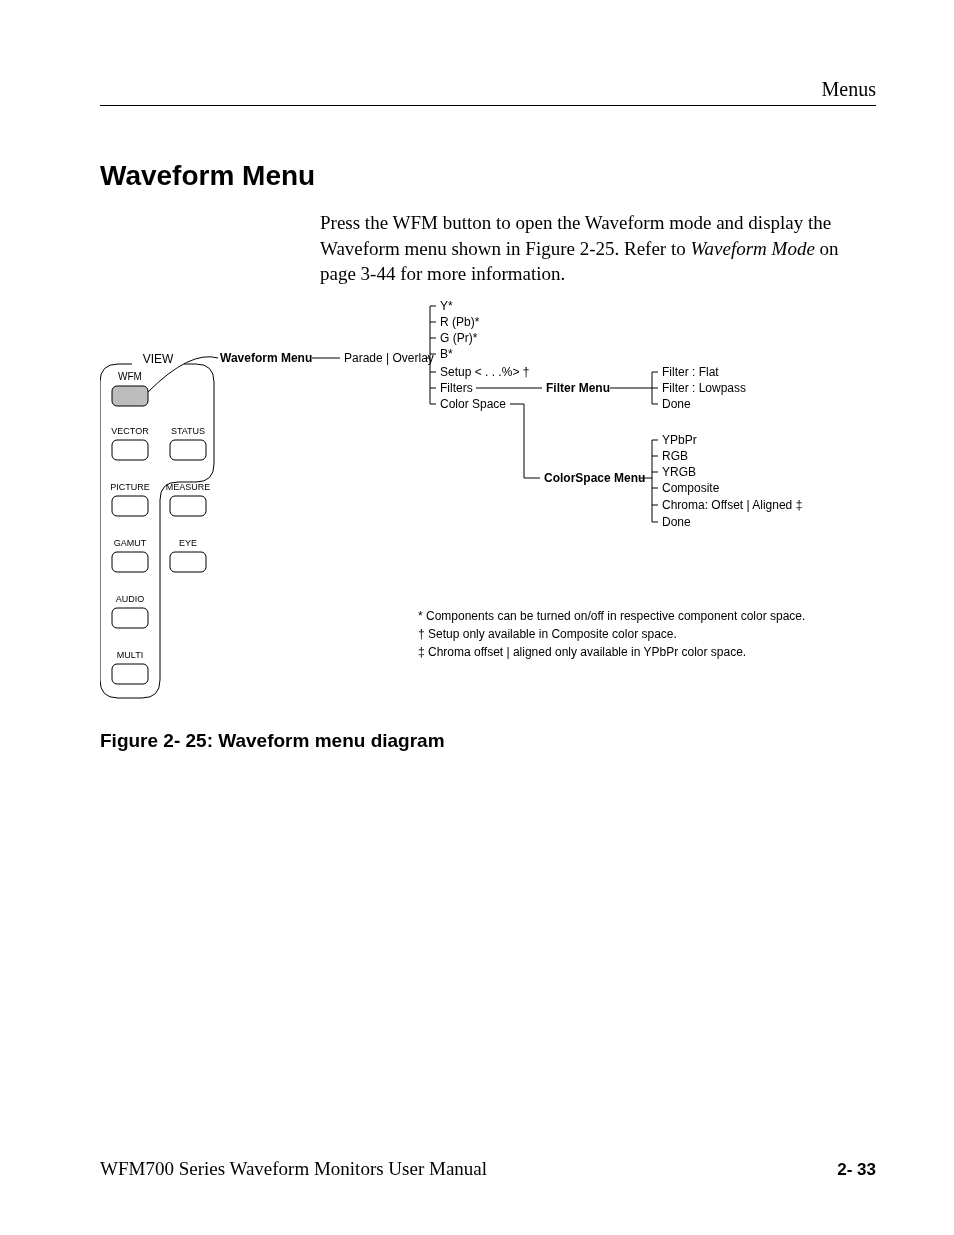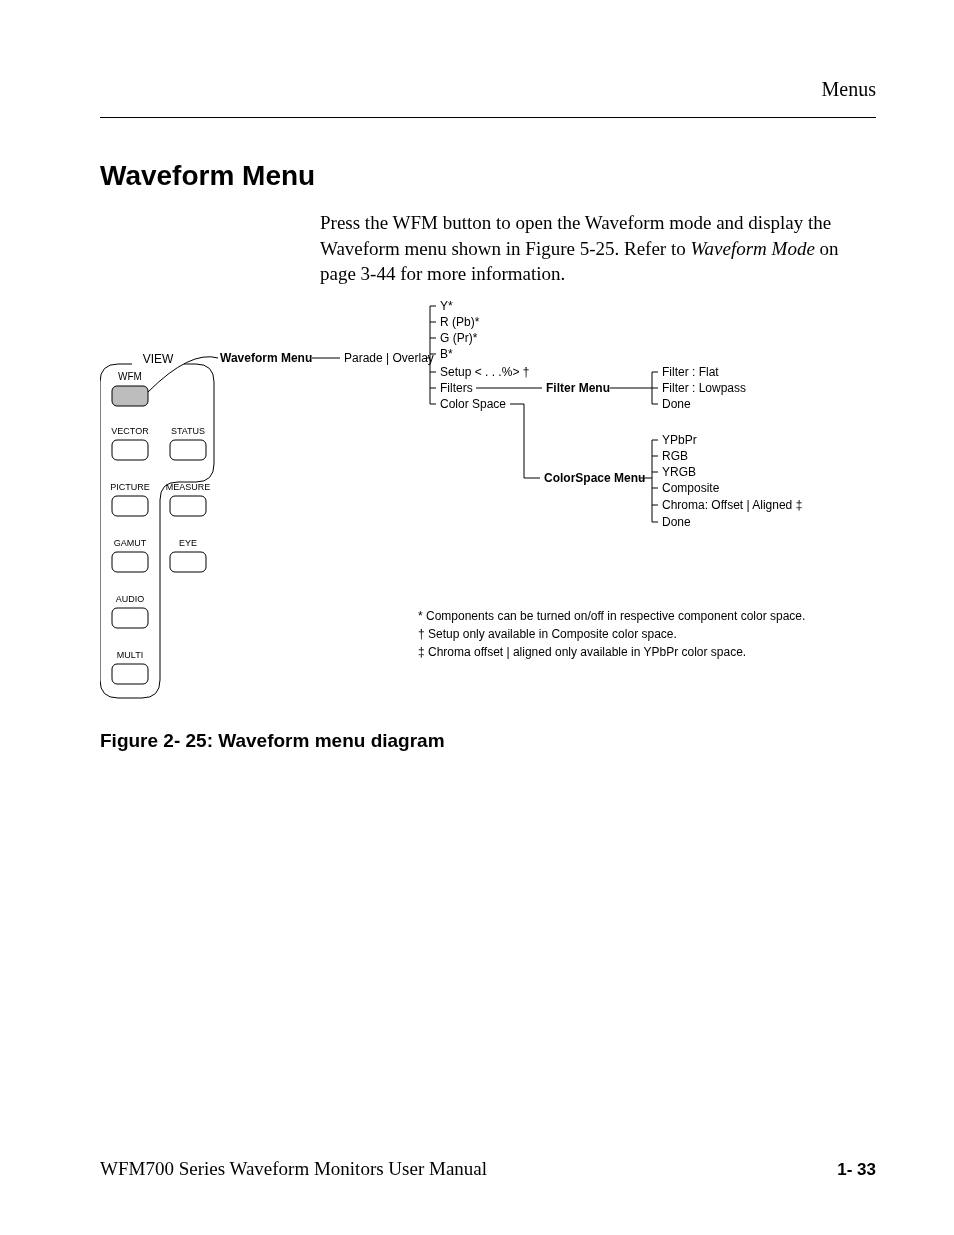--- a/index.html
+++ b/index.html
@@ -16,21 +16,21 @@
     position: relative;
     width: 954px;
     height: 1235px;
   }
   .running-head {
     position: absolute;
     top: 78px;
     left: 100px;
     right: 78px;
     border-bottom: 1.5px solid #000;
-    padding-bottom: 16px;
+    padding-bottom: 4px;
     text-align: right;
     font-size: 20px;
   }
   .section-title {
     position: absolute;
     top: 160px;
     left: 100px;
     font-family: Arial, Helvetica, sans-serif;
     font-weight: 700;
     font-size: 28px;
@@ -85,21 +85,21 @@
 
 <div class="page">
 
   <div class="running-head">
     <span>Menus</span>
   </div>
 
   <div class="section-title">Waveform Menu</div>
 
   <div class="intro">
-    <span>Press the WFM button to open the Waveform mode and display the Waveform menu shown in Figure 5-25. Refer to </span><span class="ital">Waveform Mode</span><span> on page 3-44 for more information.</span>
+    <span>Press the WFM button to open the Waveform mode and display the Waveform menu shown in Figure 2-25. Refer to </span><span class="ital">Waveform Mode</span><span> on page 3-44 for more information.</span>
   </div>
 
   <div class="figure-wrap">
     <svg width="776" height="420" viewBox="0 0 776 420">
 
       <g>
         <path d="M 18 64
                  Q 0 64 0 82
                  L 0 380
                  Q 0 398 18 398
@@ -221,15 +221,15 @@
 
       <text class="svg-sans" x="318" y="320" font-size="12">* Components can be turned on/off in respective component color space.</text>
       <text class="svg-sans" x="318" y="338" font-size="12">† Setup only available in Composite color space.</text>
       <text class="svg-sans" x="318" y="356" font-size="12">‡ Chroma offset | aligned only available in YPbPr color space.</text>
     </svg>
   </div>
 
   <div class="caption">Figure 2- 25: Waveform menu diagram</div>
 
   <div class="footer-left">WFM700 Series Waveform Monitors User Manual</div>
-  <div class="footer-right">1- 33</div>
+  <div class="footer-right">2- 33</div>
 
 </div>
 
 </body></html>

